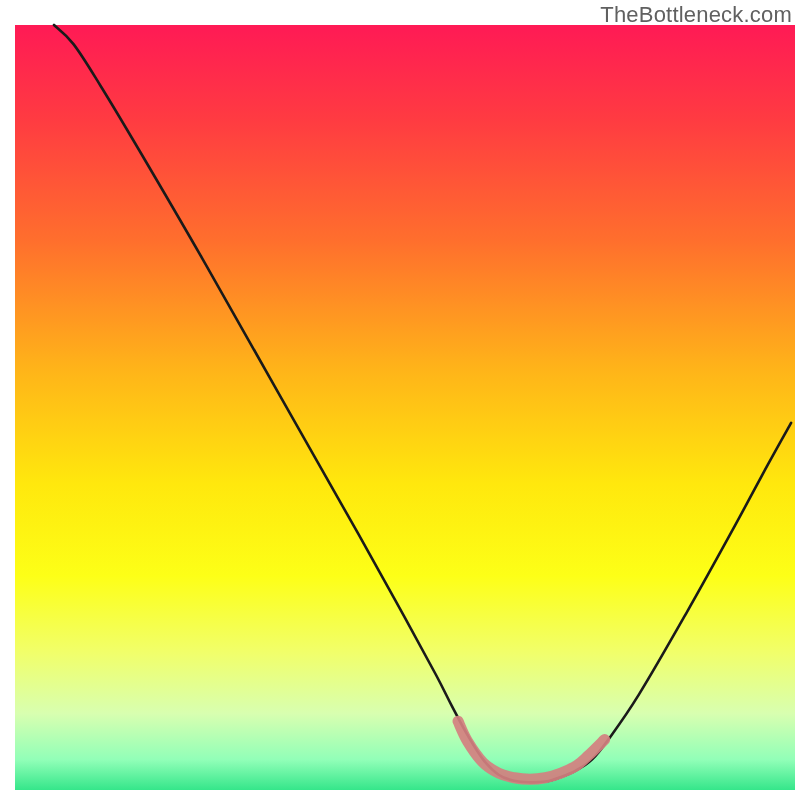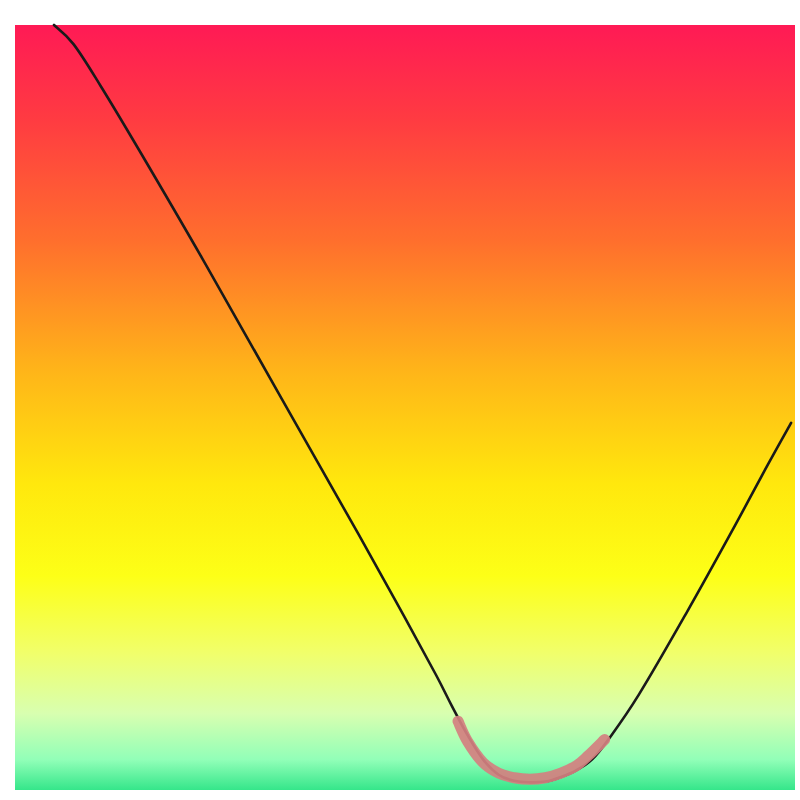--- a/index.html
+++ b/index.html
@@ -30,20 +30,21 @@
     top: 0;
     left: 0;
     width: 800px;
     height: 800px;
   }
 </style>
 </head>
 <body>
 
 <div class="stage">
+  <div class="watermark">TheBottleneck.com</div>
   <svg class="plot" viewBox="0 0 800 800">
     <defs>
       <linearGradient id="bg-grad" x1="0" y1="0" x2="0" y2="1">
           <stop offset="0.0%" stop-color="#ff1a55"></stop>
           <stop offset="12.0%" stop-color="#ff3a42"></stop>
           <stop offset="28.0%" stop-color="#ff6e2d"></stop>
           <stop offset="45.0%" stop-color="#ffb419"></stop>
           <stop offset="60.0%" stop-color="#ffe80d"></stop>
           <stop offset="72.0%" stop-color="#fdff17"></stop>
           <stop offset="82.0%" stop-color="#f1ff6a"></stop>

